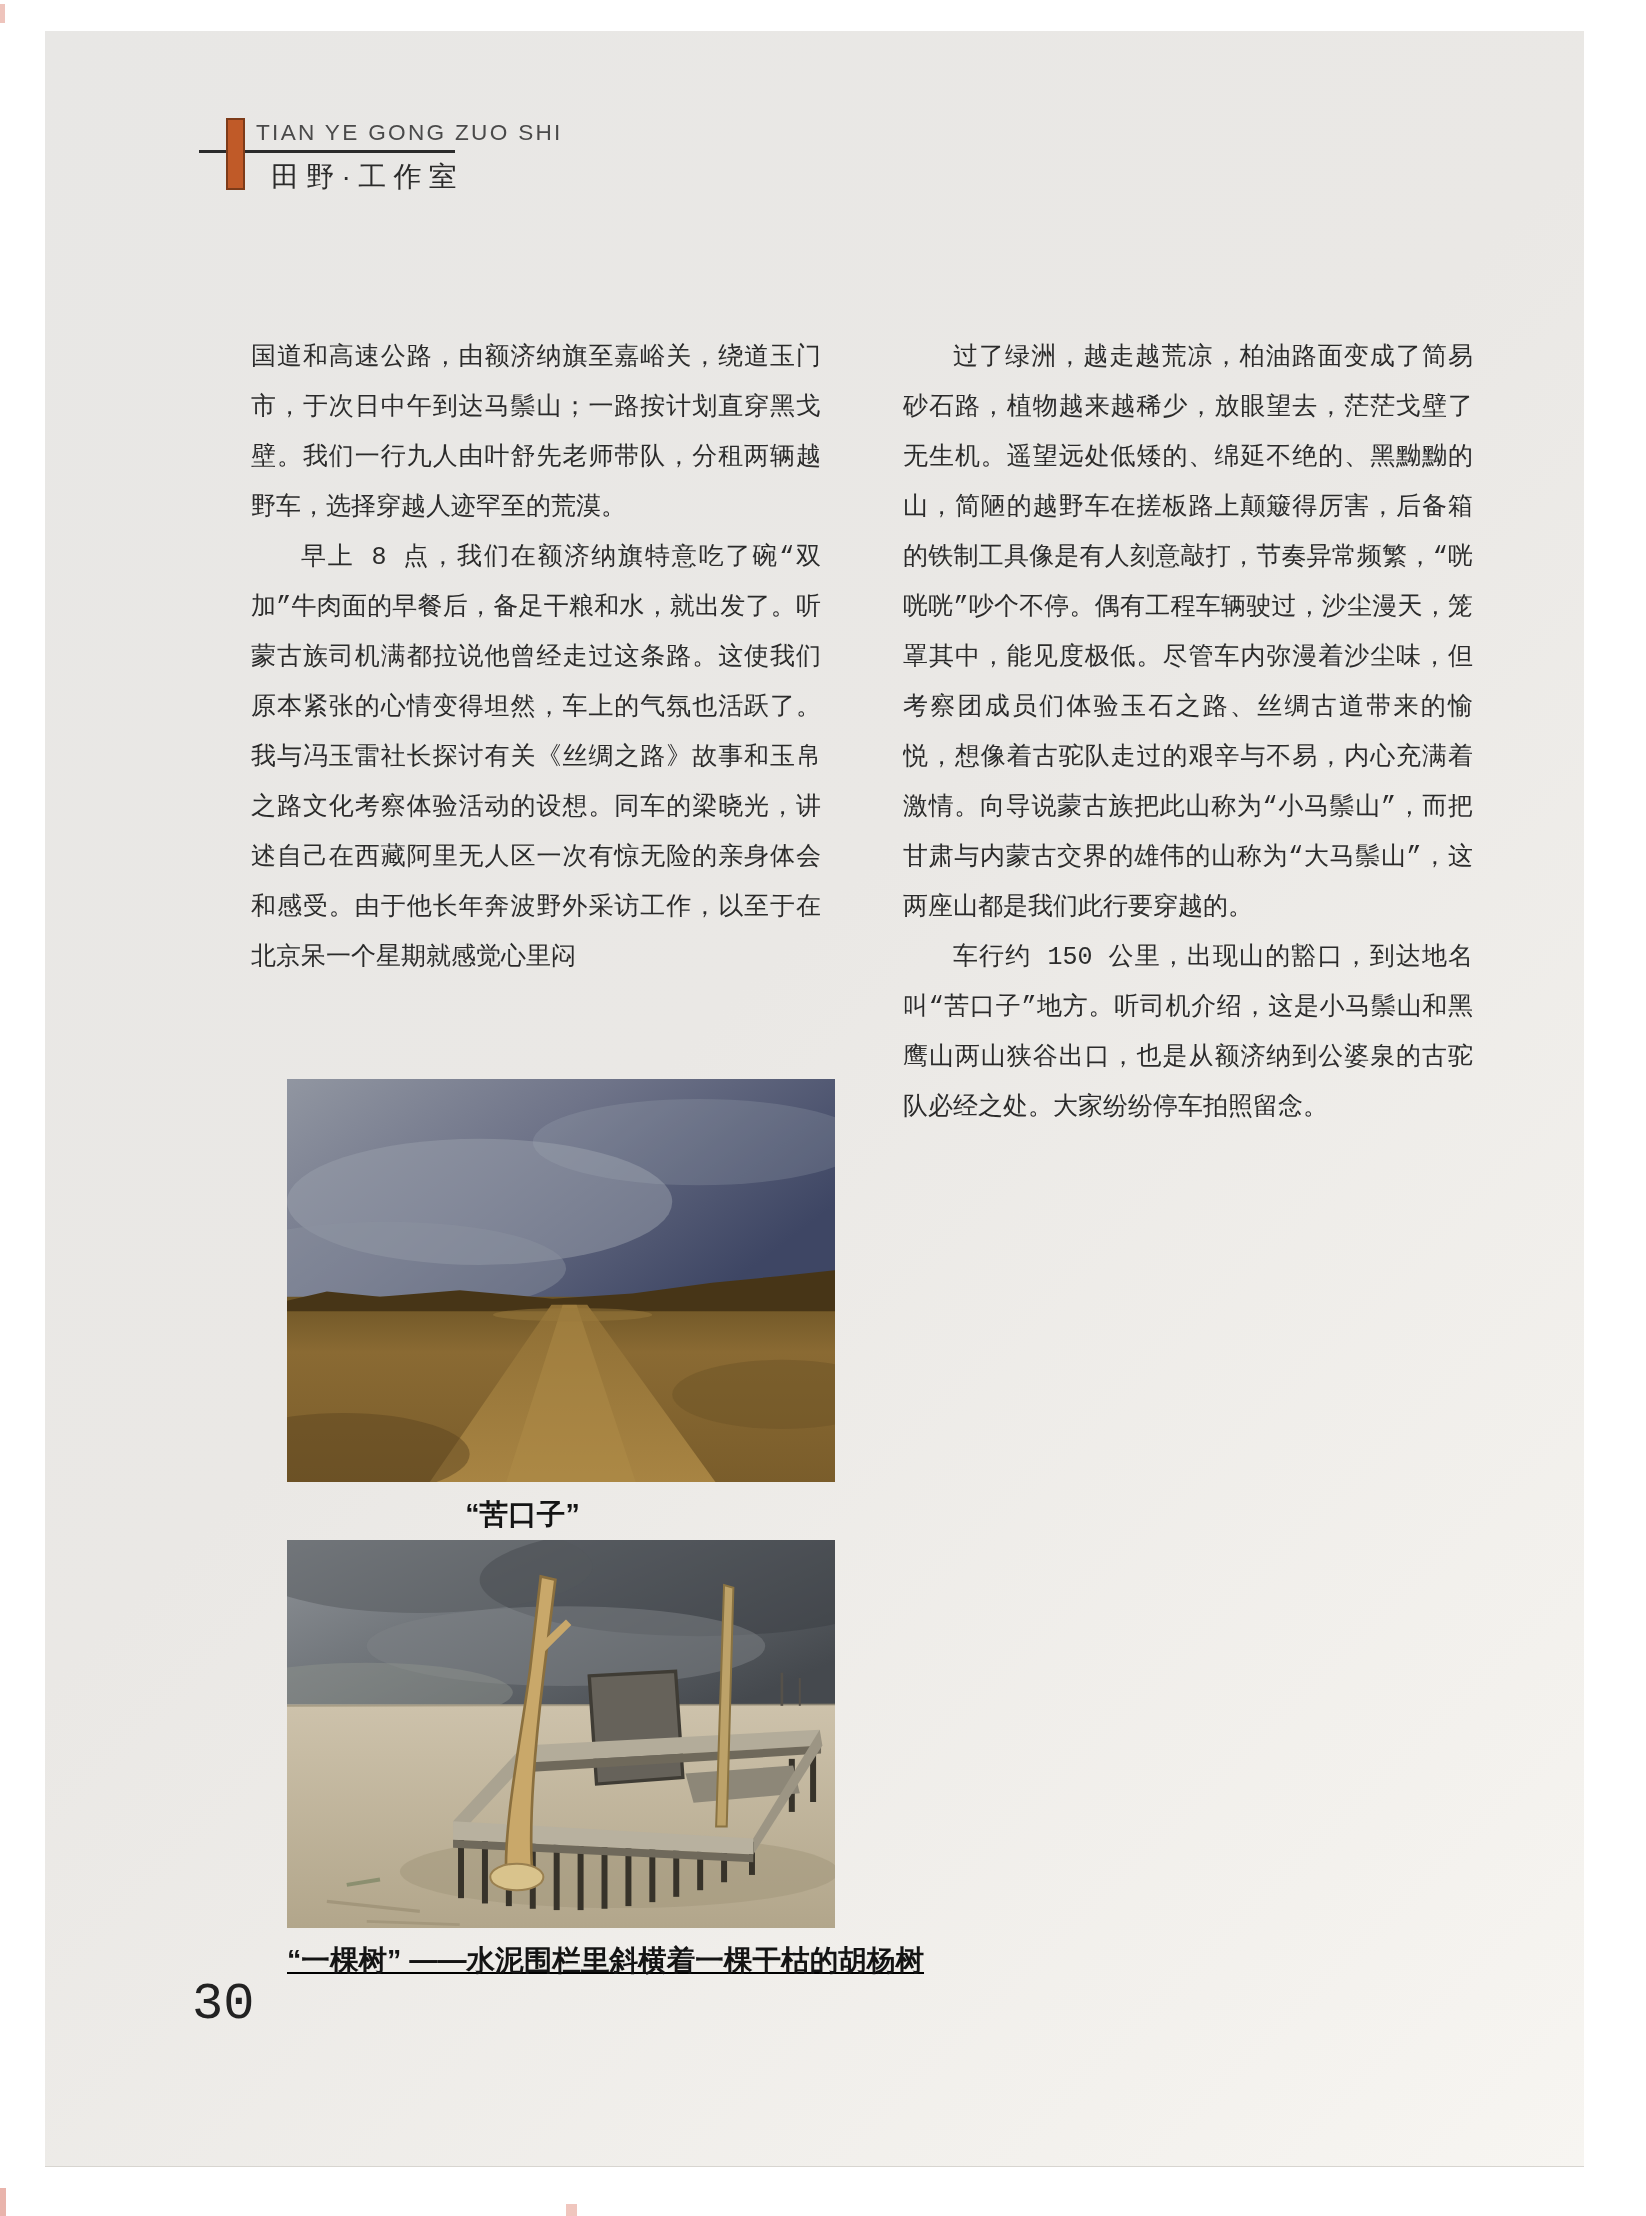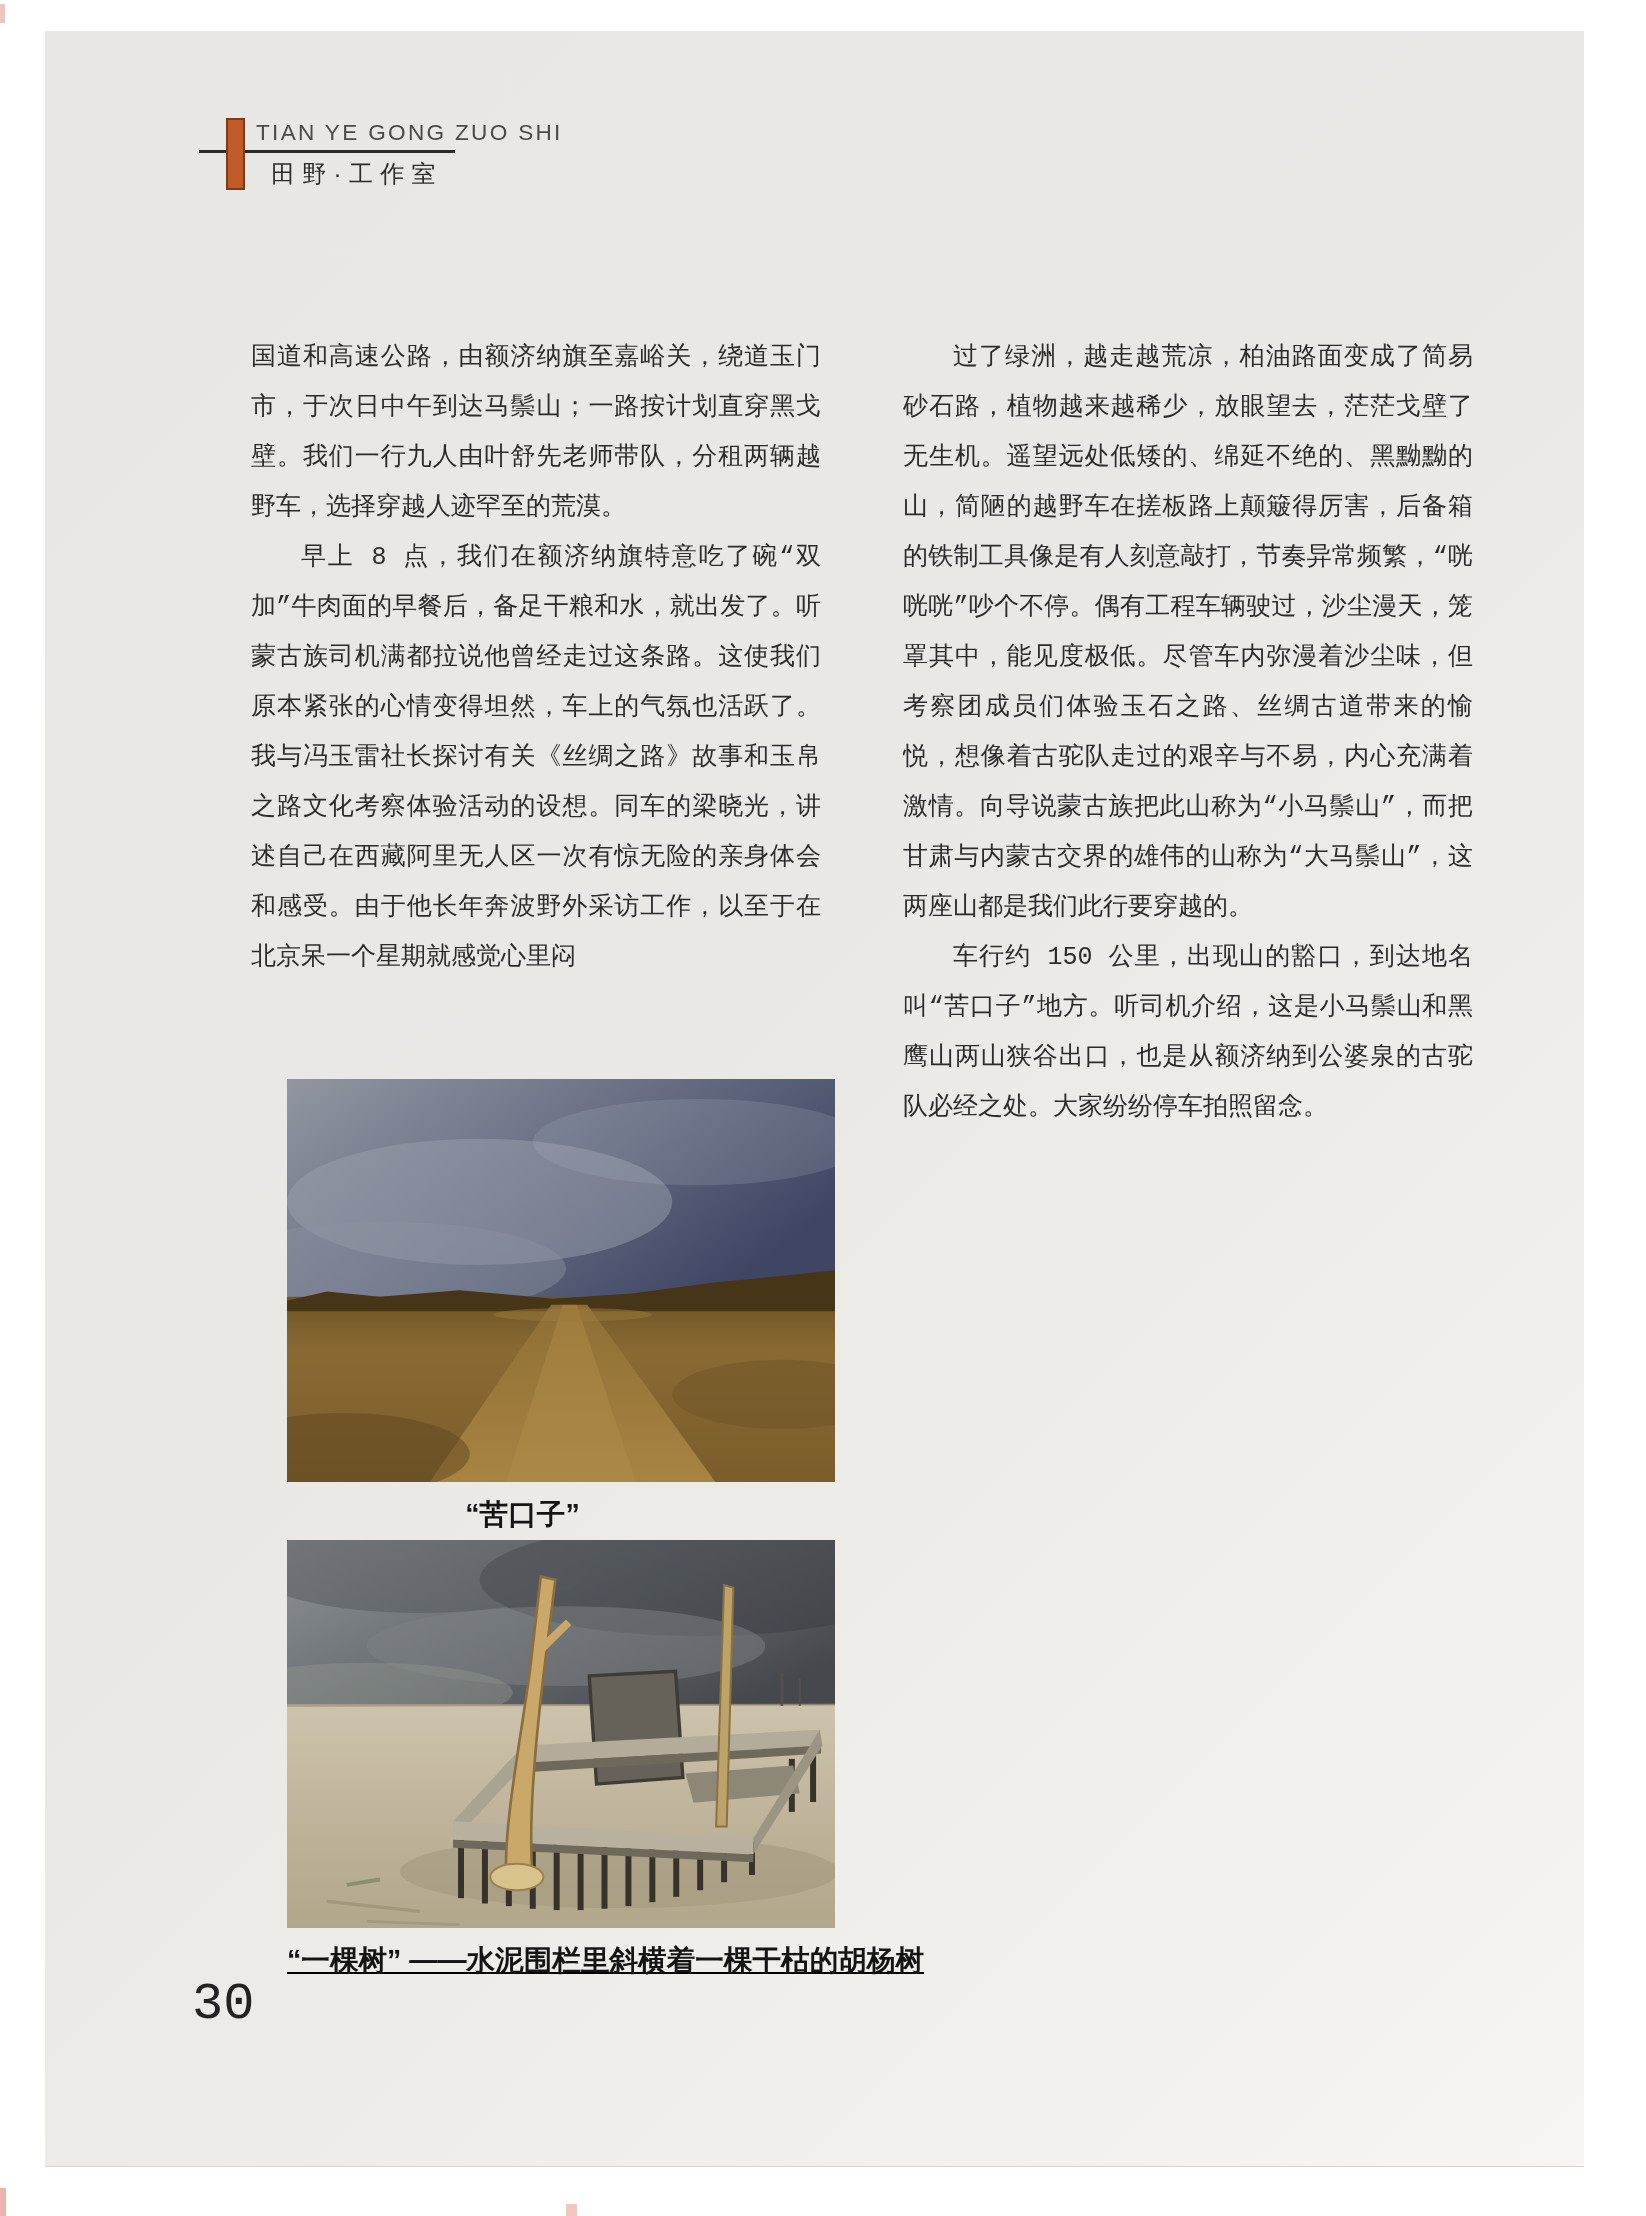--- a/index.html
+++ b/index.html
@@ -22,21 +22,21 @@
   .header-rule{
     position:absolute;left:154px;top:119px;width:256px;height:3.3px;background:#2b2b2b;
   }
   .header-pinyin{
     position:absolute;left:211px;top:89px;
     font-family:"Liberation Sans",sans-serif;font-size:22.6px;letter-spacing:2.3px;
     color:#4a4a4a;white-space:nowrap;
   }
   .header-cn{
     position:absolute;left:226px;top:127px;
-    font-family:"Liberation Sans",sans-serif;font-size:24px;letter-spacing:7.3px;
+    font-family:"Liberation Sans",sans-serif;font-size:28px;letter-spacing:7.3px;
     color:#2b2b2b;white-space:nowrap;
   }
   
   .col{
     position:absolute;width:570px;
     font-size:25px;line-height:50px;color:#2b2b2b;
     text-align:justify;
     font-family:Liberation Mono, monospace;
   }
   .col p{margin:0;}

